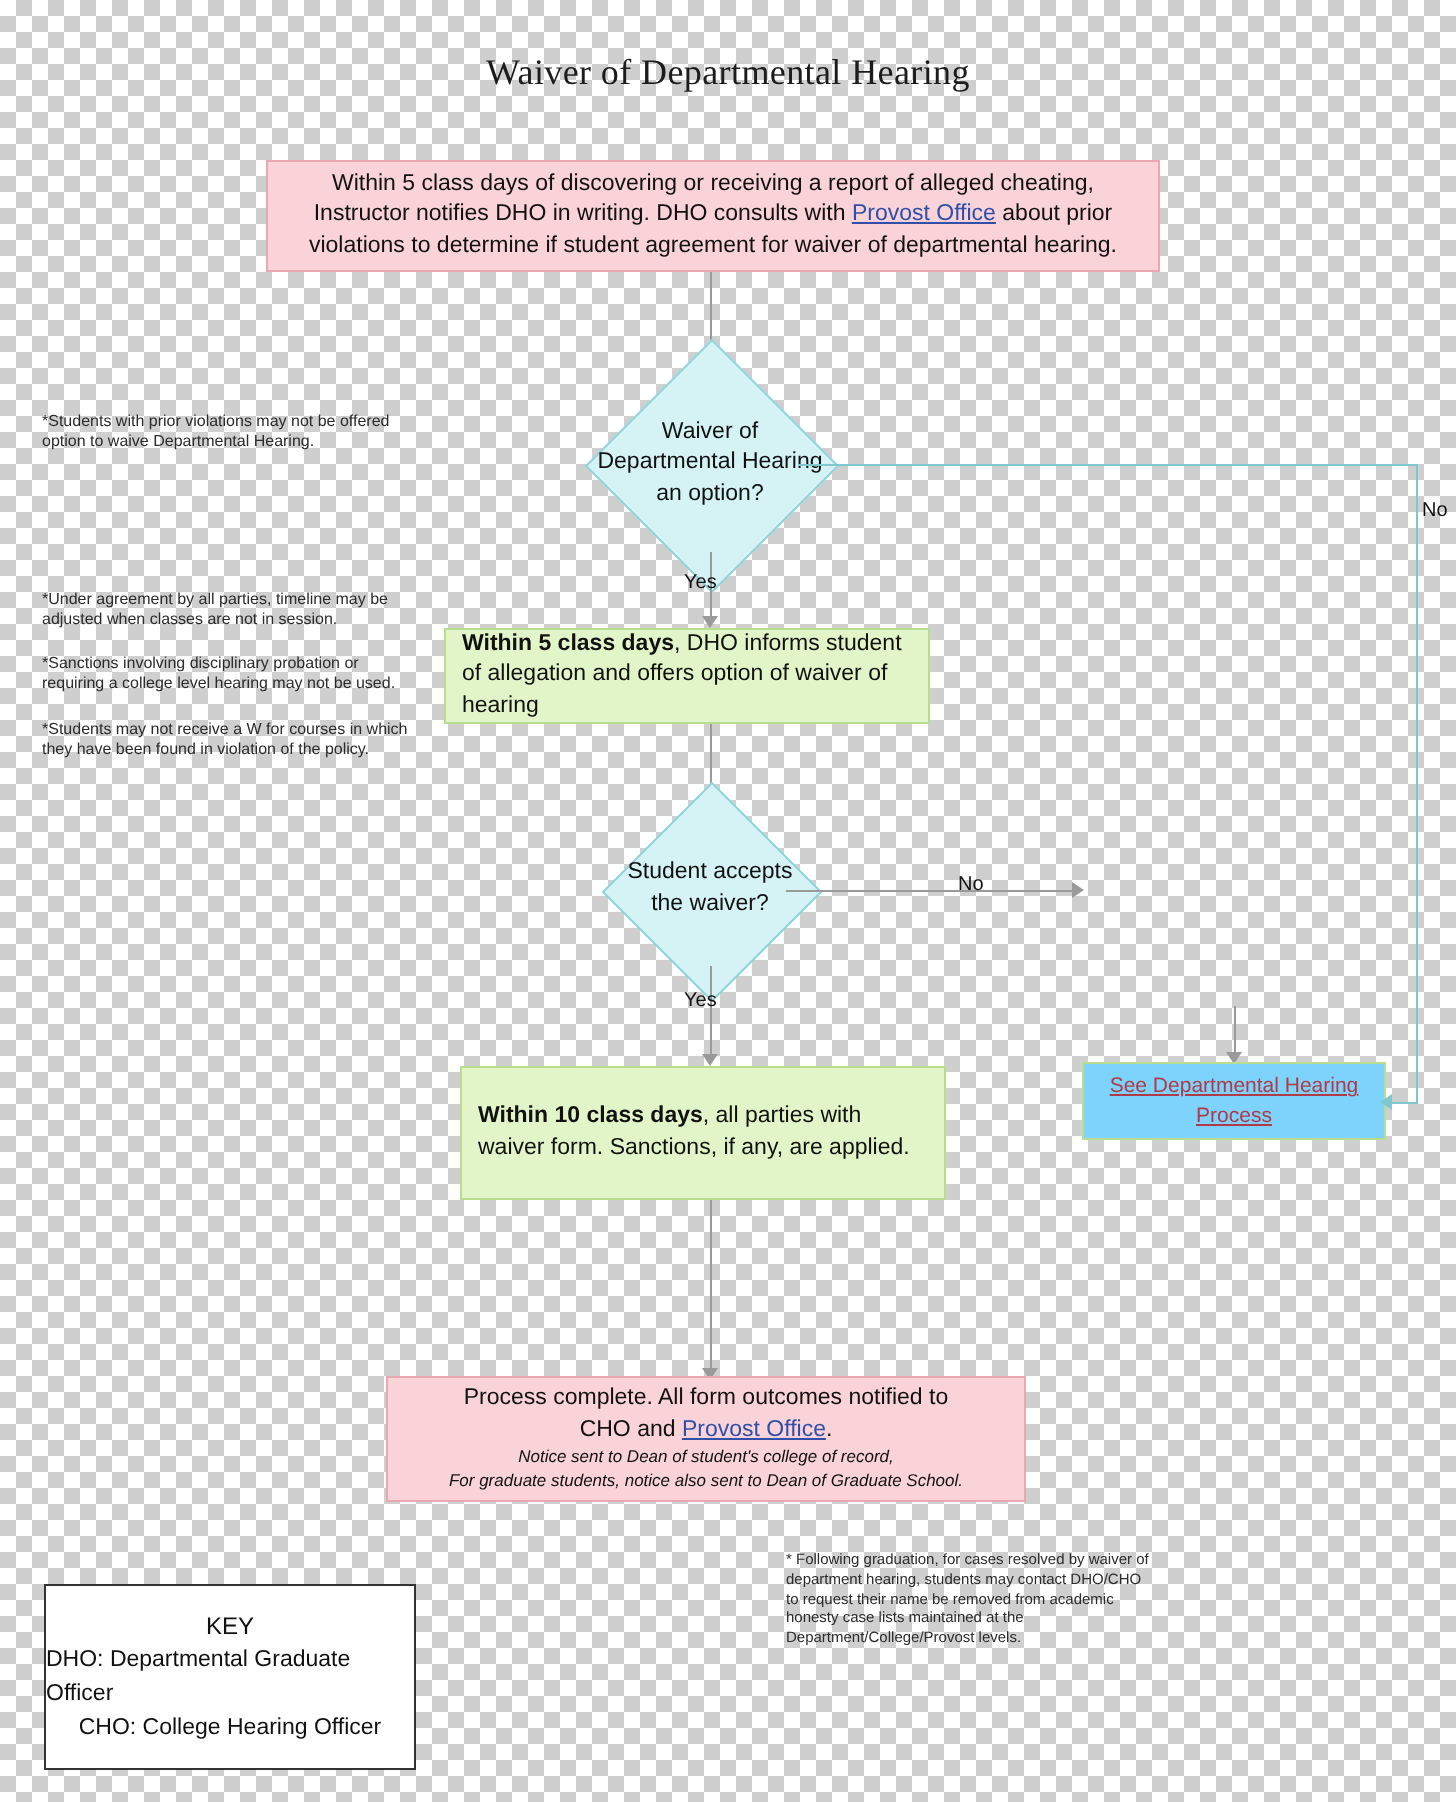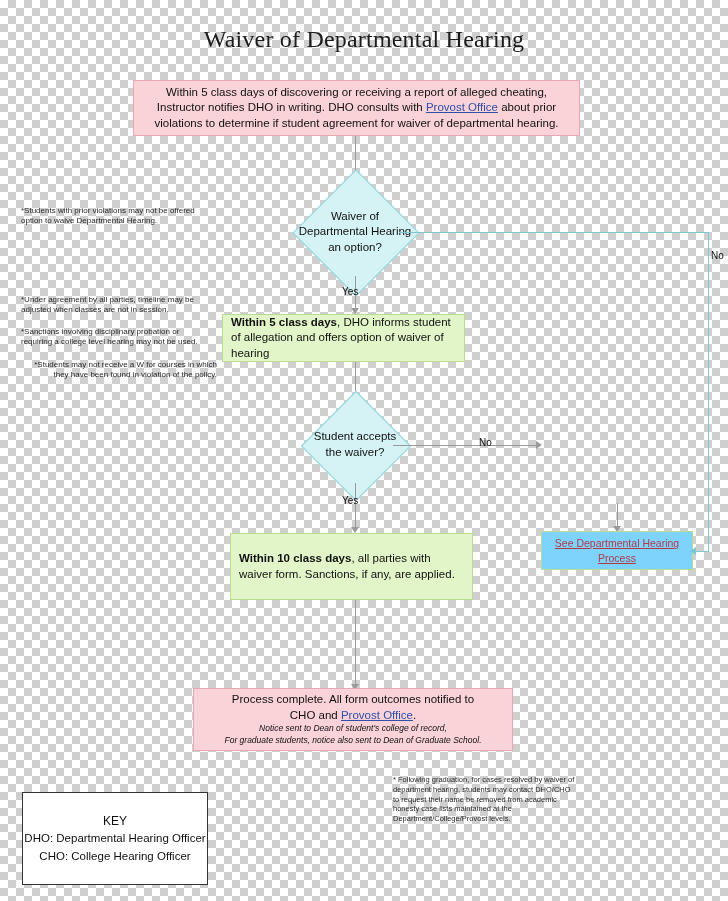--- a/index.html
+++ b/index.html
@@ -15,21 +15,21 @@
     background-position:0 0, 8px 8px;
     overflow:hidden;
   }
   .canvas { position:absolute; inset:0; }
 
   .title {
     position:absolute;
     left:0; top:26px; width:728px;
     text-align:center;
     font-family:"Liberation Serif", serif;
-    font-size:24px;
+    font-size:18px;
     color:#1c1c1c;
     letter-spacing:0.2px;
   }
 
   .box {
     position:absolute;
     box-sizing:border-box;
     display:flex;
     align-items:center;
     justify-content:center;
@@ -213,22 +213,22 @@
         <span>CHO and </span><a class="link" href="#">Provost Office</a><span>.</span>
       </div>
       <div class="pb-sub">Notice sent to Dean of student's college of record,</div>
       <div class="pb-sub">For graduate students, notice also sent to Dean of Graduate School.</div>
     </div>
   </div>
 
   <div class="note" style="left:21px; top:206px; width:190px;">*Students with prior violations may not be offered option to waive Departmental Hearing.</div>
   <div class="note" style="left:21px; top:295px; width:190px;">*Under agreement by all parties, timeline may be adjusted when classes are not in session.</div>
   <div class="note" style="left:21px; top:327px; width:190px;">*Sanctions involving disciplinary probation or requiring a college level hearing may not be used.</div>
-  <div class="note" style="left:21px; top:360px; width:196px;text-align:right;">*Students may not receive a W for courses in which they have been found in violation of the policy.</div>
+  <div class="note" style="left:21px; top:360px; width:196px;">*Students may not receive a W for courses in which they have been found in violation of the policy.</div>
   <div class="note note-sm" style="left:393px; top:775px; width:182px;">* Following graduation, for cases resolved by waiver of department hearing, students may contact DHO/CHO to request their name be removed from academic honesty case lists maintained at the Department/College/Provost levels.</div>
 
   <div class="key-box">
     <div class="key-title">KEY</div>
-    <div>DHO: Departmental Hearing Officer</div>
+    <div>DHO: Departmental Graduate Officer</div>
     <div>CHO: College Hearing Officer</div>
   </div>
 
 </div>
 
 </body></html>

